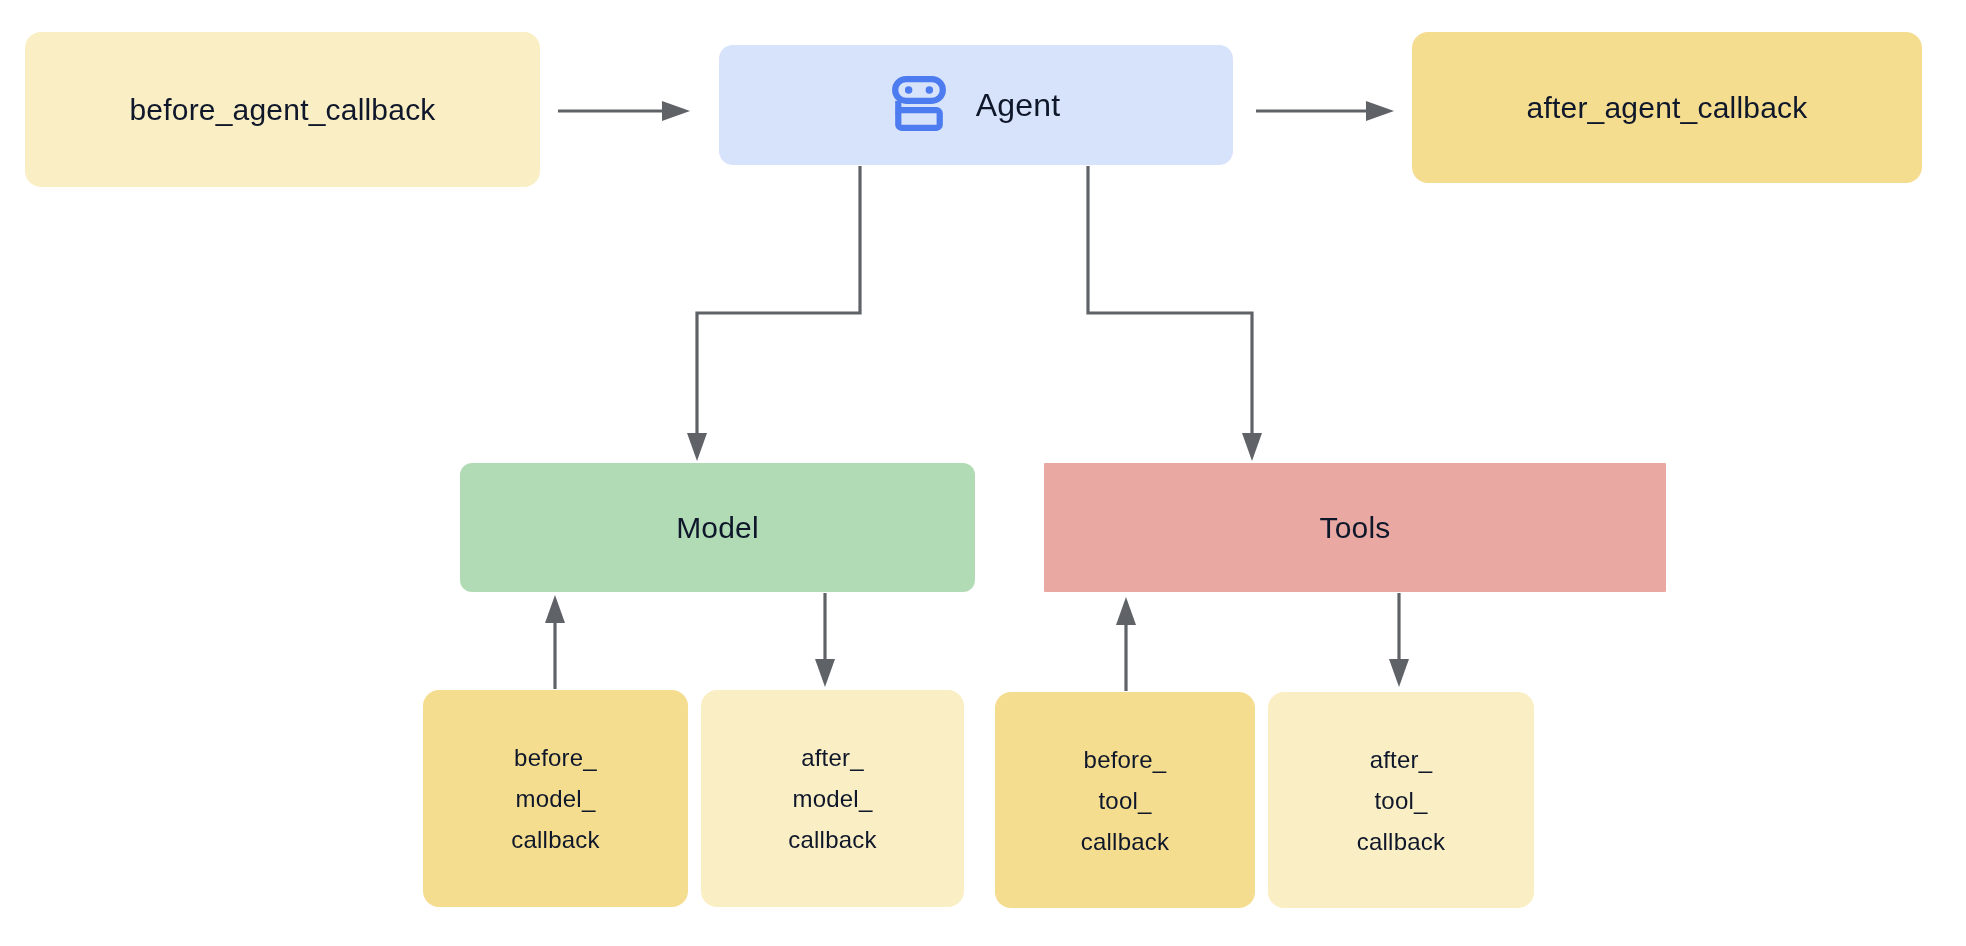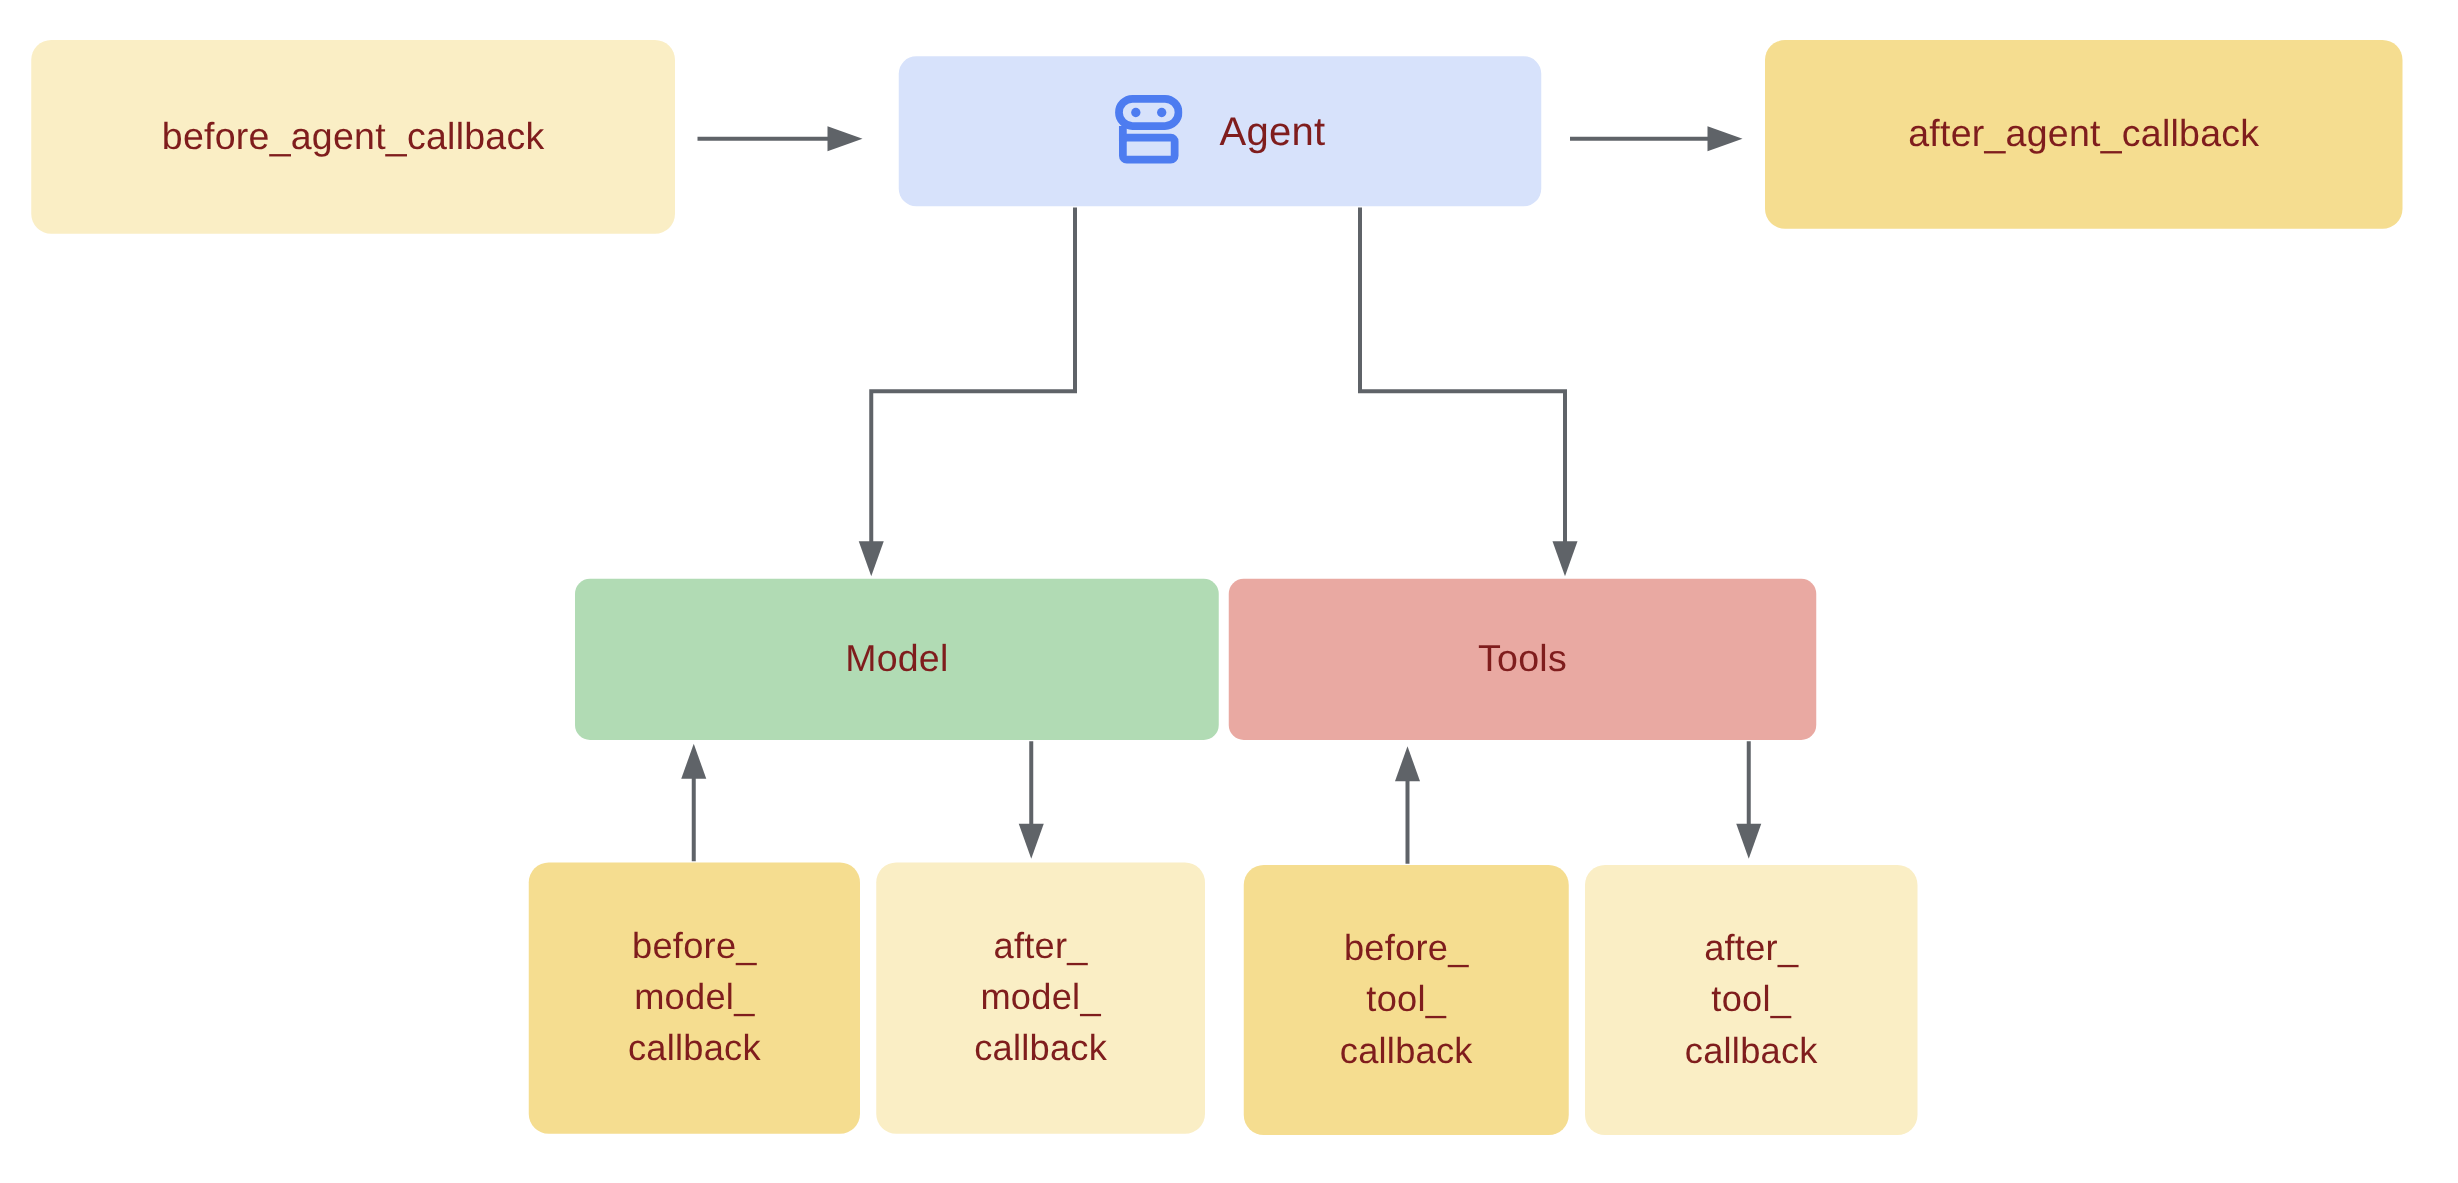--- a/index.html
+++ b/index.html
@@ -6,21 +6,21 @@
     margin: 0;
     padding: 0;
     background: #ffffff;
   }
   .canvas {
     position: relative;
     width: 1966px;
     height: 946px;
     background: #ffffff;
     font-family: "Liberation Sans", sans-serif;
-    color: #7f1d1d;
+    color: #0f172a;
     overflow: hidden;
   }
   .edge-layer {
     position: absolute;
     left: 0;
     top: 0;
     width: 1966px;
     height: 946px;
     pointer-events: none;
   }
@@ -28,21 +28,21 @@
     position: absolute;
     display: flex;
     align-items: center;
     justify-content: center;
     text-align: center;
     box-sizing: border-box;
     letter-spacing: 0.2px;
   }
   .label-lg { font-size: 30px; }
   .label-xl { font-size: 32px; }
-  .multiline { font-size: 29px; line-height: 41px; }
+  .multiline { font-size: 24px; line-height: 41px; }
 
   
   .n-before-agent {
     left: 25px; top: 32px; width: 515px; height: 155px;
     background: #faeec5; border-radius: 16px;
   }
   .n-agent {
     left: 719px; top: 45px; width: 514px; height: 120px;
     background: #d7e2fb; border-radius: 14px;
     gap: 30px;
@@ -51,22 +51,22 @@
     left: 1412px; top: 32px; width: 510px; height: 151px;
     background: #f5dd90; border-radius: 16px;
   }
 
   
   .n-model {
     left: 436px; top: 463px; width: 515px; height: 129px;
     background: #b1dbb4; border-radius: 12px; margin-left: 24px;
   }
   .n-tools {
-    left: 983px; top: 463px; width: 470px; height: 129px;
-    background: #e9a9a2; border-radius: 12px;
+    left: 1044px; top: 463px; width: 622px; height: 129px;
+    background: #e9a9a2; border-radius: 1px;
   }
 
   
   .n-before-model {
     left: 423px; top: 690px; width: 265px; height: 217px;
     background: #f5dd90; border-radius: 16px;
   }
   .n-after-model {
     left: 701px; top: 690px; width: 263px; height: 217px;
     background: #faeec5; border-radius: 16px;

